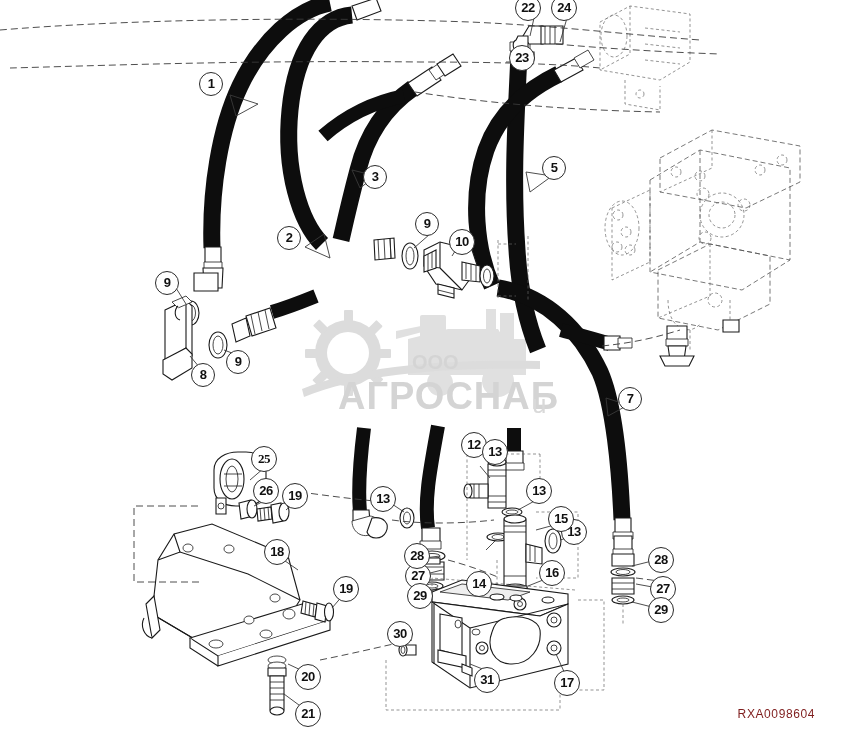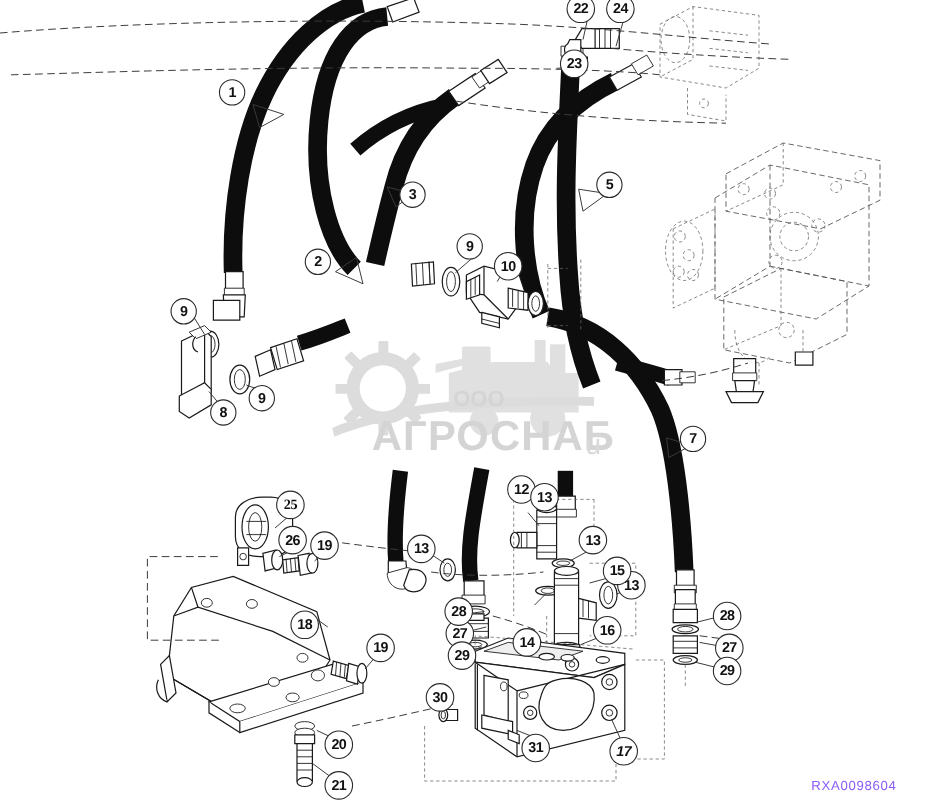--- a/index.html
+++ b/index.html
@@ -36,21 +36,21 @@
     user-select:none;
   }
   .callout.wide{width:26px;height:26px;line-height:23px;}
 
   
   #partno{
     position:absolute;
     right:26px;bottom:10px;
     font-size:12px;
     letter-spacing:0.6px;
-    color:#8b5cf6;
+    color:#7f1d1d;
     font-family:"Liberation Sans", sans-serif;
     z-index:40;
   }
 
   
   #watermark{
     position:absolute;
     left:300px;top:303px;
     width:270px;height:130px;
     z-index:5;
@@ -523,22 +523,22 @@
       <div class="callout" style="left: 415px; top: 212px;">9</div>
       <div class="callout wide" style="left: 449px; top: 217px; margin-top: 12px;">10</div>
       <div class="callout wide" style="left: 461px; top: 432px;">12</div>
       <div class="callout wide" style="left: 482px; top: 439px;">13</div>
       <div class="callout wide" style="left: 370px; top: 486px;">13</div>
       <div class="callout wide" style="left: 526px; top: 478px;">13</div>
       <div class="callout wide" style="left: 561px; top: 519px;">13</div>
       <div class="callout wide" style="left: 466px; top: 571px;">14</div>
       <div class="callout wide" style="left: 548px; top: 506px;">15</div>
       <div class="callout wide" style="left: 539px; top: 560px;">16</div>
-      <div class="callout wide" style="left: 554px; top: 670px; font-style: italic;">17</div>
-      <div class="callout wide" style="left: 264px; top: 555px;">18</div>
+      <div class="callout wide" style="left: 554px; top: 670px;">17</div>
+      <div class="callout wide" style="left: 264px; top: 539px;">18</div>
       <div class="callout wide" style="left: 282px; top: 483px;">19</div>
       <div class="callout wide" style="left: 333px; top: 576px;">19</div>
       <div class="callout wide" style="left: 295px; top: 664px;">20</div>
       <div class="callout wide" style="left: 295px; top: 701px;">21</div>
       <div class="callout wide" style="left: 515px; top: -5px;">22</div>
       <div class="callout wide" style="left: 482px; top: 45px; margin-left: 27px;">23</div>
       <div class="callout wide" style="left: 551px; top: -5px;">24</div>
       <div class="callout wide" style="left: 251px; top: 446px; font-family: Liberation Serif, serif;">25</div>
       <div class="callout wide" style="left: 253px; top: 478px;">26</div>
       <div class="callout wide" style="left: 405px; top: 563px;">27</div>

